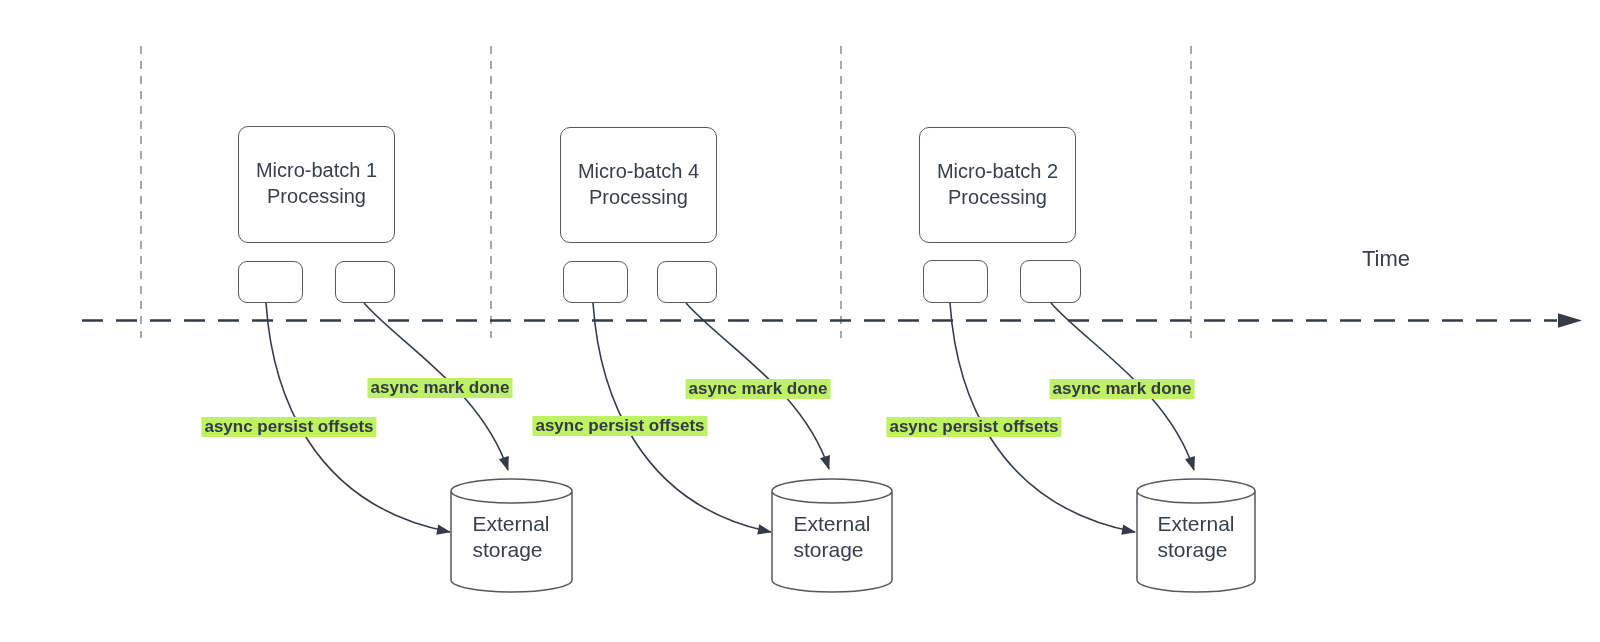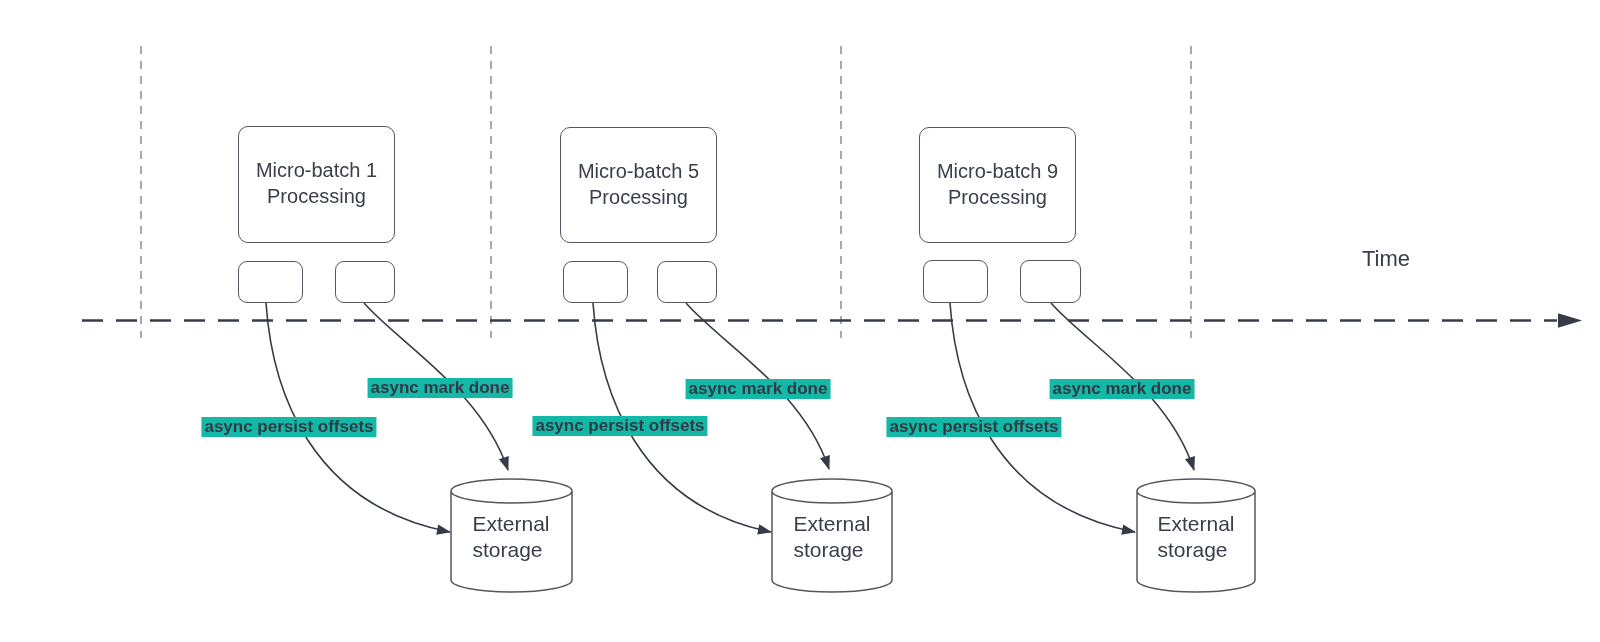--- a/index.html
+++ b/index.html
@@ -41,21 +41,21 @@
     position: absolute;
     border: 1.5px solid var(--shape-border);
     border-radius: 9px;
     background: #ffffff;
   }
   .conn-label {
     position: absolute;
     transform: translate(-50%, -50%);
     font-size: 17px; font-weight: 700;
     color: #333945;
-    background: #14b8a6;
+    background: #bef264;
     padding: 0 3px;
     white-space: nowrap;
     text-align: center;
   }
   .storage-label {
     position: absolute;
     transform: translate(-50%, -50%);
     text-align: left;
     font-size: 21px; line-height: 26px;
     white-space: nowrap;
@@ -108,34 +108,34 @@
   <div class="slot-box" style="left:238px; top:261px; width:65px; height:42px"></div>
   <div class="slot-box" style="left:335px; top:261px; width:60px; height:42px"></div>
   <div class="conn-label" style="left:289px; top:427px">async persist offsets</div>
   <div class="conn-label" style="left:440px; top:388px">async mark done</div>
   <div class="storage-label" style="left:511px; top:537px">
     <div>External</div>
     <div>storage</div>
   </div>
 
   <div class="main-box" style="left:560px; top:127px; width:157px; height:116px">
-    <div>Micro-batch 5</div>
+    <div>Micro-batch 4</div>
     <div>Processing</div>
   </div>
   <div class="slot-box" style="left:563px; top:261px; width:65px; height:42px"></div>
   <div class="slot-box" style="left:657px; top:261px; width:60px; height:42px"></div>
   <div class="conn-label" style="left:620px; top:426px">async persist offsets</div>
   <div class="conn-label" style="left:758px; top:389px">async mark done</div>
   <div class="storage-label" style="left:832px; top:537px">
     <div>External</div>
     <div>storage</div>
   </div>
 
   <div class="main-box" style="left:919px; top:127px; width:157px; height:116px">
-    <div>Micro-batch 9</div>
+    <div>Micro-batch 2</div>
     <div>Processing</div>
   </div>
   <div class="slot-box" style="left:923px; top:260px; width:65px; height:43px"></div>
   <div class="slot-box" style="left:1020px; top:260px; width:61px; height:43px"></div>
   <div class="conn-label" style="left:974px; top:427px">async persist offsets</div>
   <div class="conn-label" style="left:1122px; top:389px">async mark done</div>
   <div class="storage-label" style="left:1196px; top:537px">
     <div>External</div>
     <div>storage</div>
   </div>

